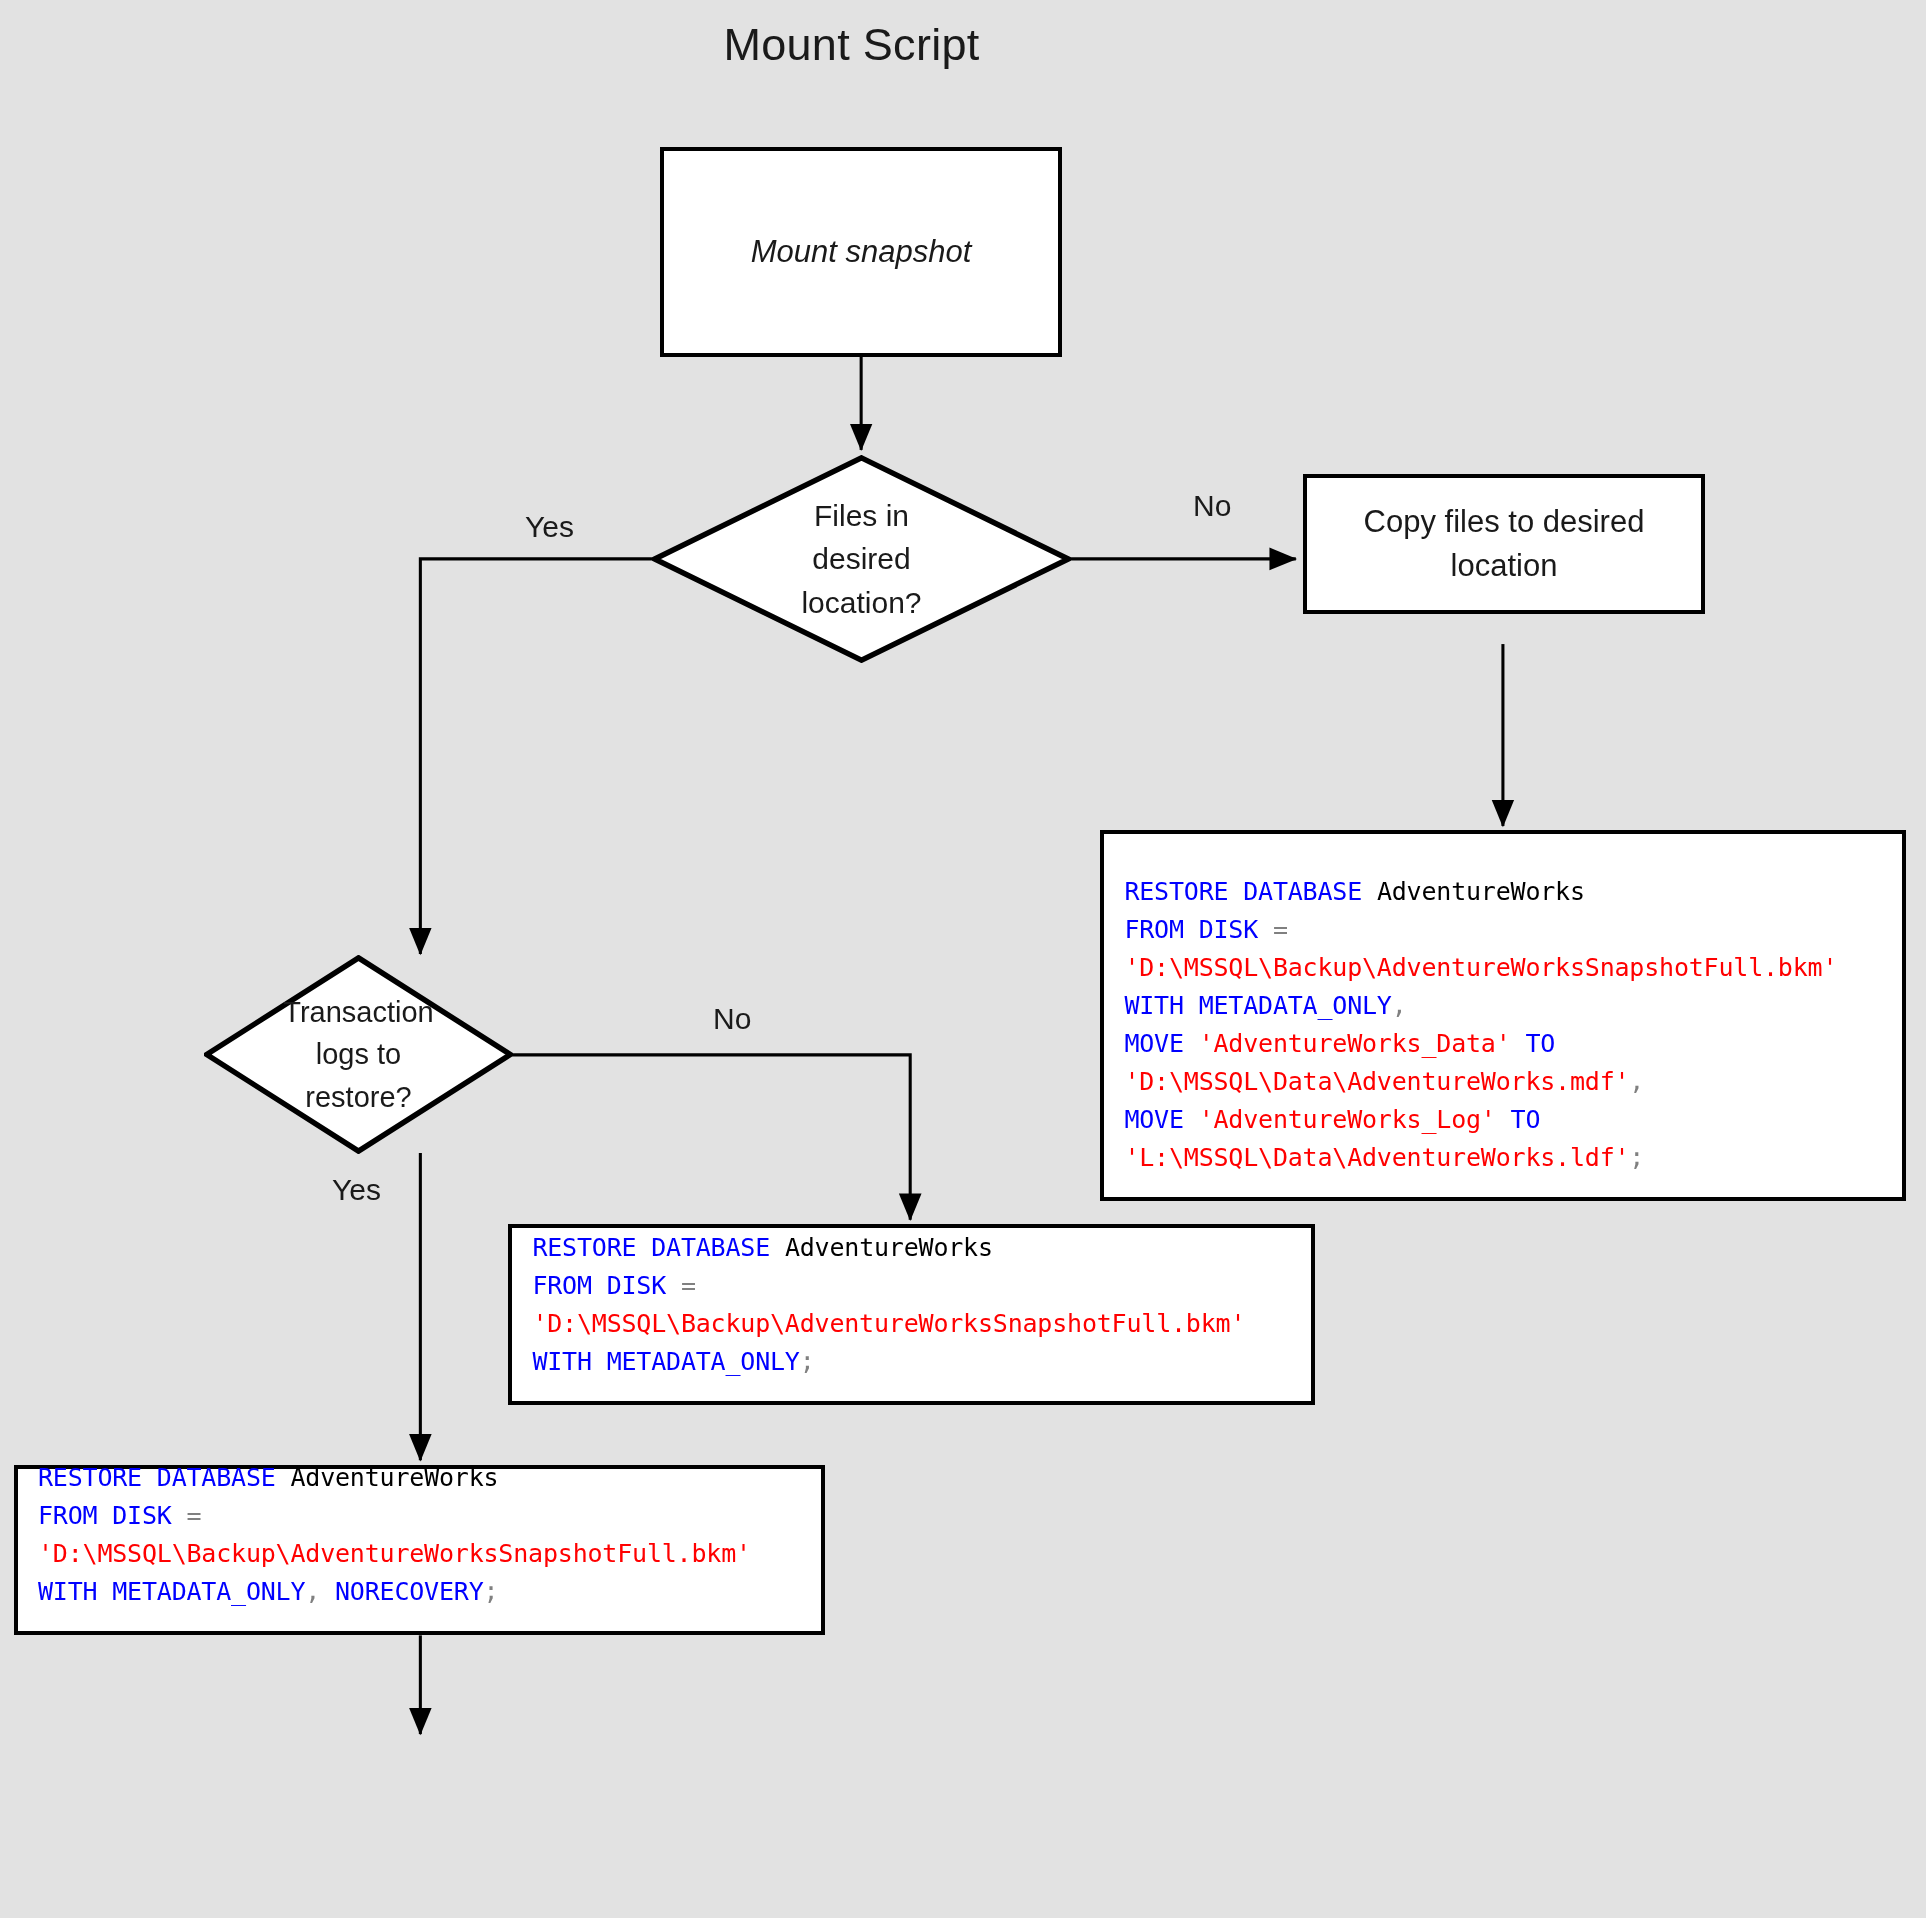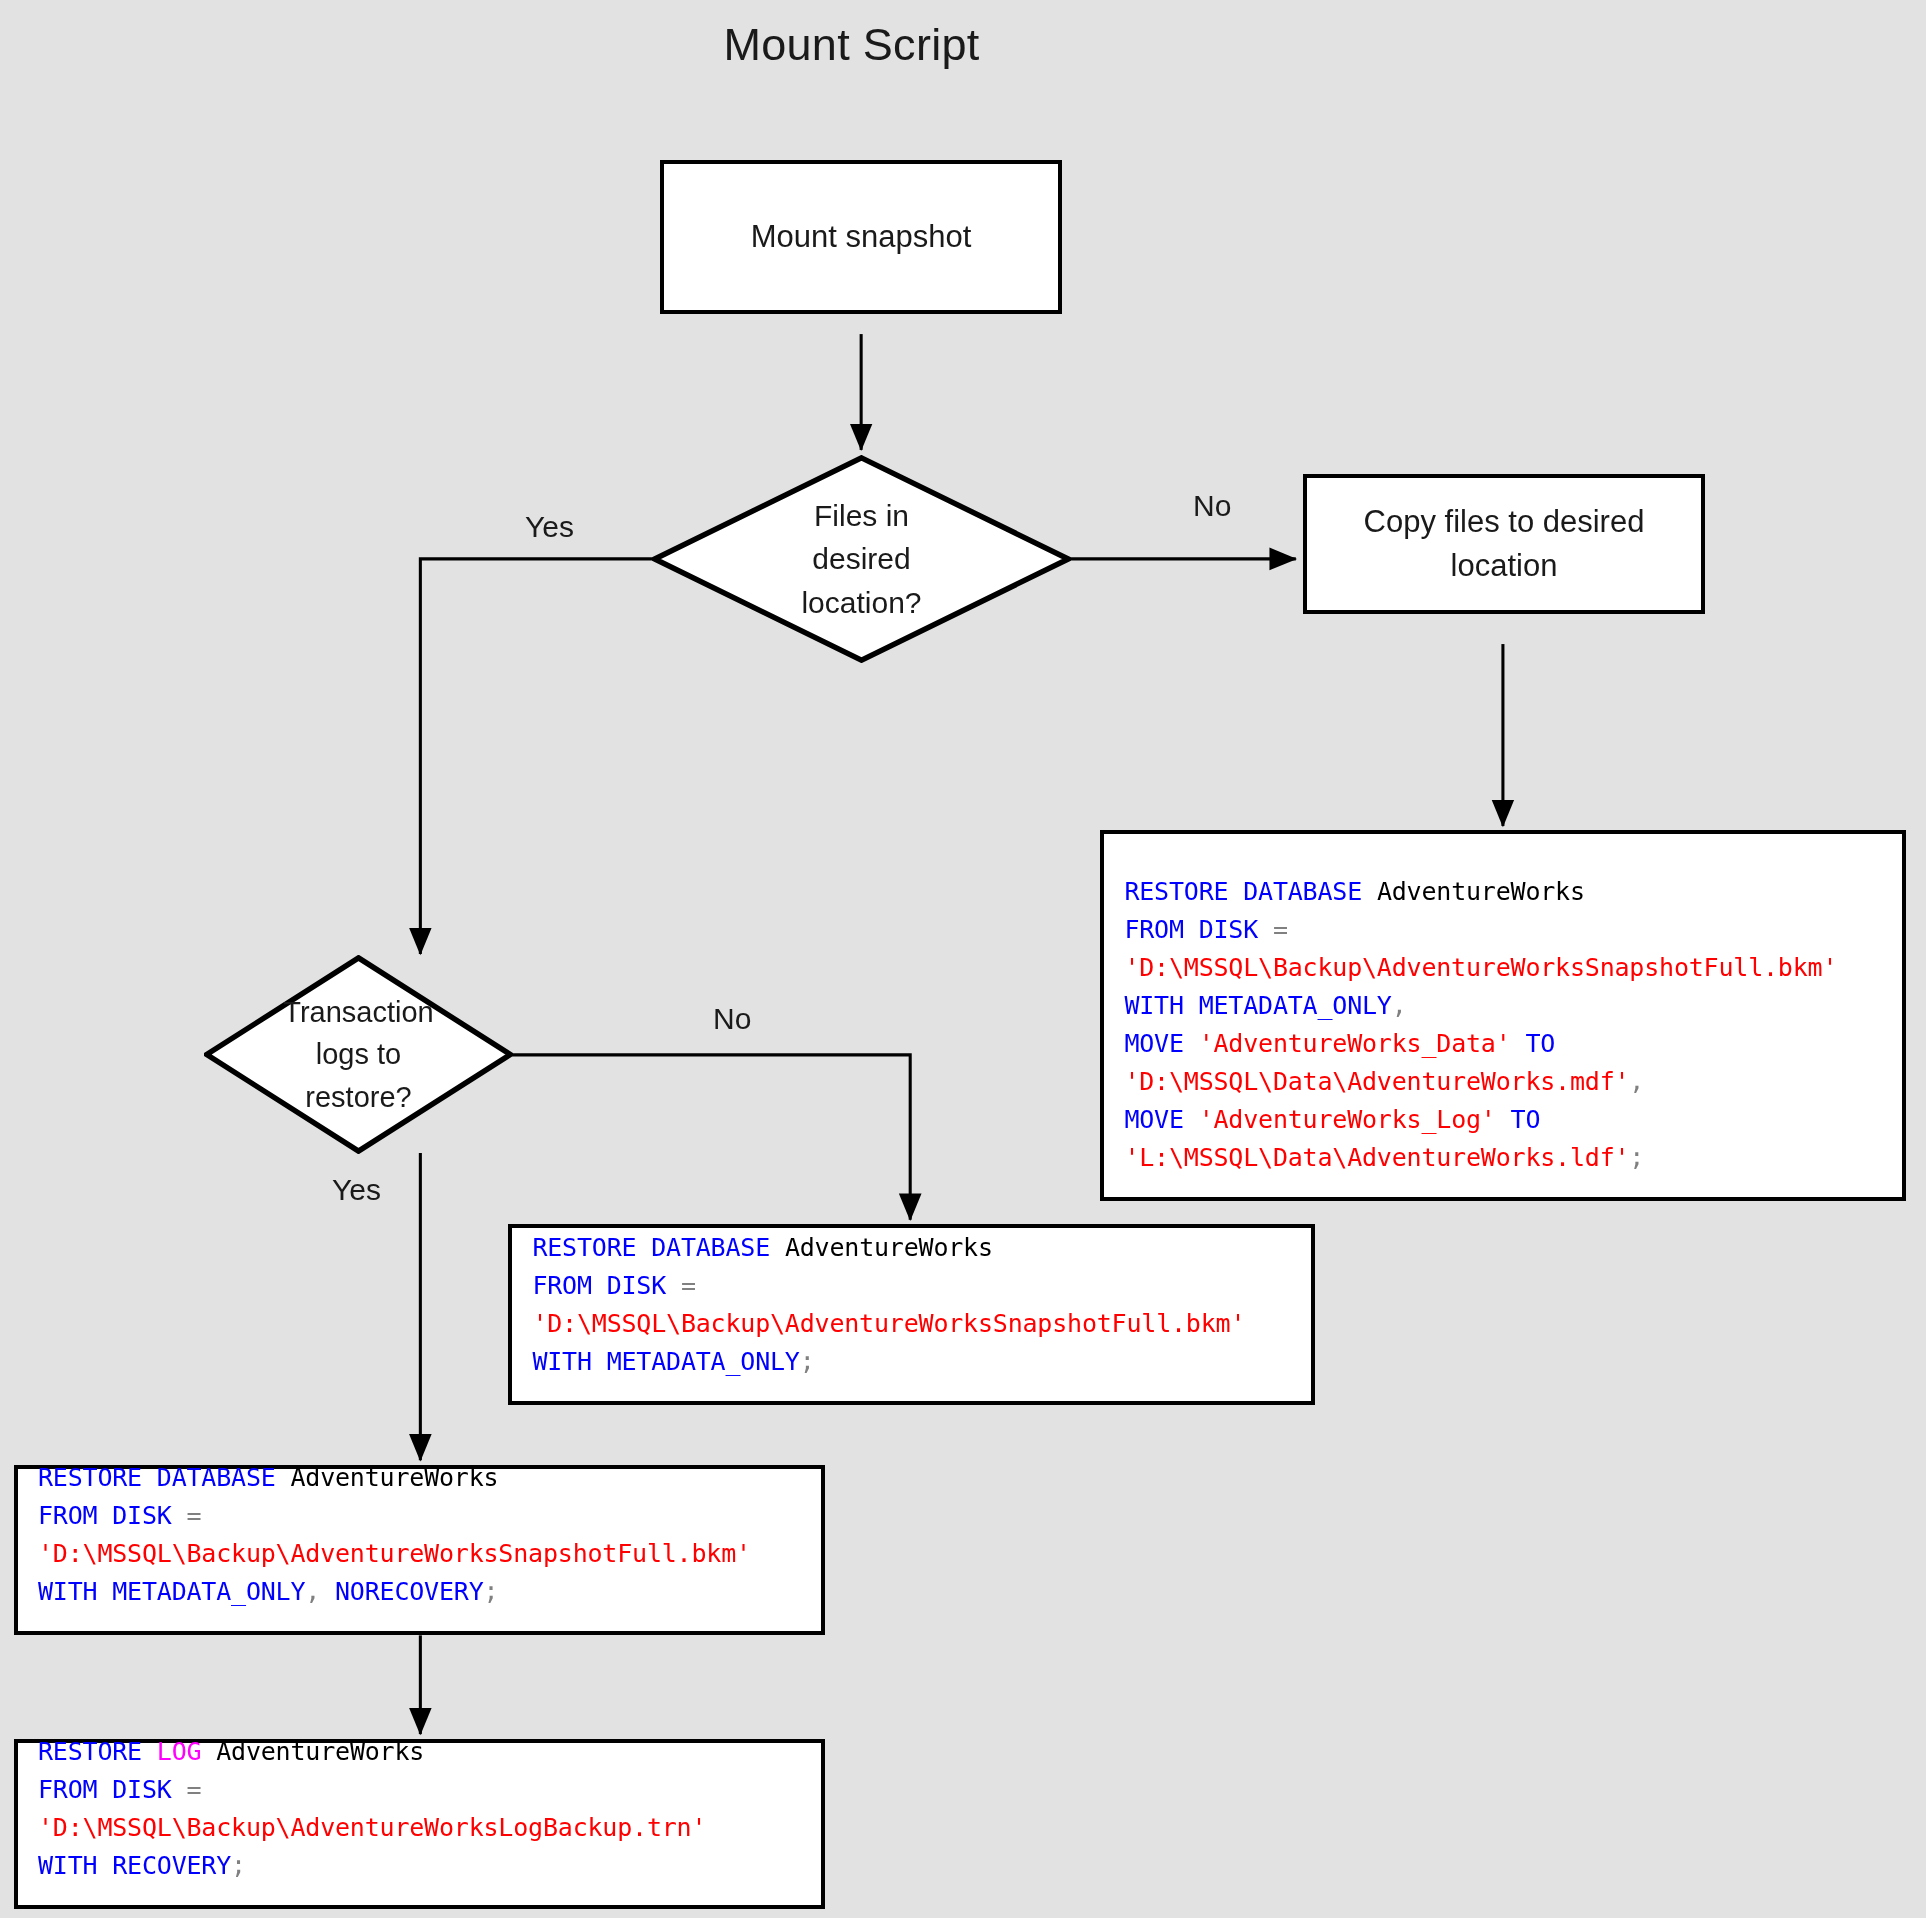--- a/index.html
+++ b/index.html
@@ -138,21 +138,21 @@
       <path d="M 752 1548 L 1336 1548 L 1336 1790" marker-end="url(#arrowhead)"></path>
        norecovery block --&gt;
       <line x1="617" y1="1692" x2="617" y2="2143" marker-end="url(#arrowhead)"></line>
       
       <line x1="617" y1="2400" x2="617" y2="2545" marker-end="url(#arrowhead)"></line>
     </g>
   </svg>
 
   <div class="title">Mount Script</div>
 
-  <div class="node-box" style="left:660px; top:160px; width:402px; height:154px;">
+  <div class="node-box" style="left:660px; top:147px; width:402px; height:210px;font-style:italic;">
     <span>Mount snapshot</span>
   </div>
 
   <div class="diamond-wrap" style="left:652px; top:455px; width:419px; height:208px;">
     <svg width="419" height="208" viewBox="0 0 615 305" xmlns="http://www.w3.org/2000/svg">
       <polygon points="307.5,4 611,152.5 307.5,301 4,152.5" fill="#ffffff" stroke="#000000" stroke-width="8"></polygon>
     </svg>
     <div class="diamond-label">Files in
 desired
 location?</div>
@@ -195,21 +195,15 @@
 <span class="kw">WITH METADATA_ONLY</span><span class="punc">;</span></div>
   </div>
 
   <div class="code-box" style="left:13.6px; top:1465px; width:811px; height:170px;">
     <div class="code-text"><span class="kw">RESTORE DATABASE </span><span class="ident">AdventureWorks</span>
 <span class="kw">FROM DISK </span><span class="punc">=</span>
 <span class="str">'D:\MSSQL\Backup\AdventureWorksSnapshotFull.bkm'</span>
 <span class="kw">WITH METADATA_ONLY</span><span class="punc">, </span><span class="kw">NORECOVERY</span><span class="punc">;</span></div>
   </div>
 
-  <div class="code-box" style="left:13.6px; top:1739px; width:811px; height:170px;">
-    <div class="code-text"><span class="kw">RESTORE </span><span class="kw2">LOG</span><span class="kw"> </span><span class="ident">AdventureWorks</span>
-<span class="kw">FROM DISK </span><span class="punc">=</span>
-<span class="str">'D:\MSSQL\Backup\AdventureWorksLogBackup.trn'</span>
-<span class="kw">WITH RECOVERY</span><span class="punc">;</span></div>
-  </div>
 
 </div>
 
 
 </body></html>

